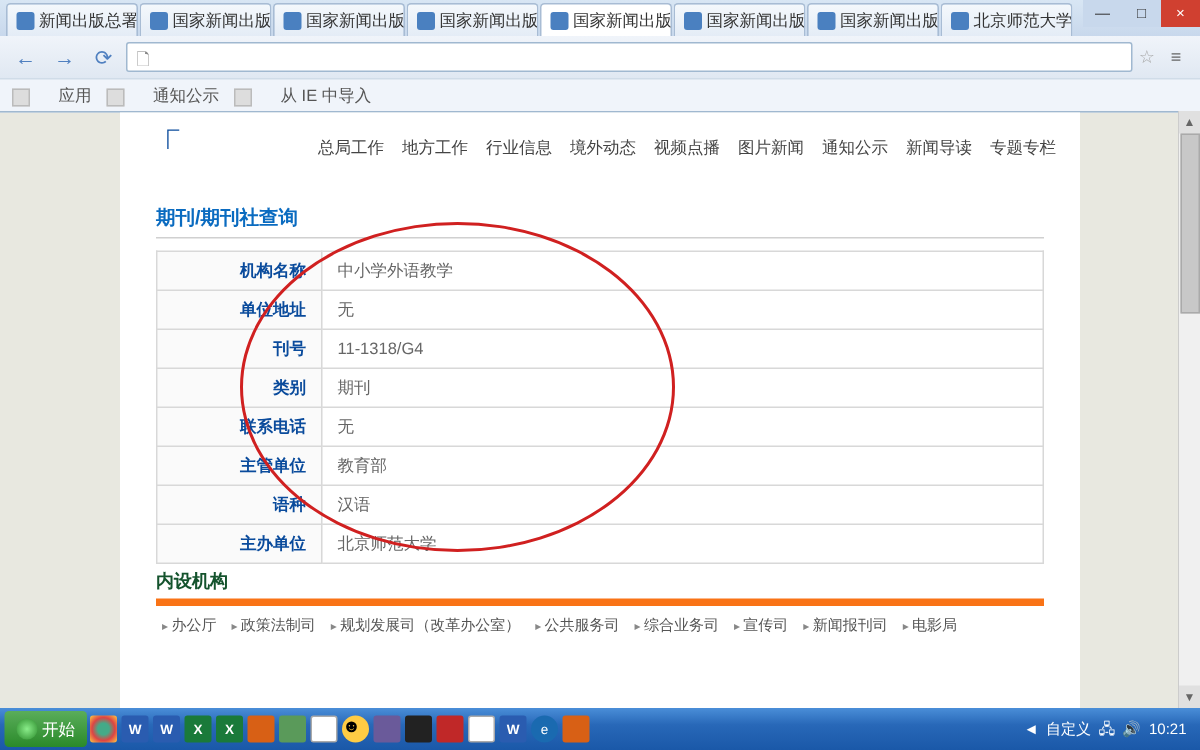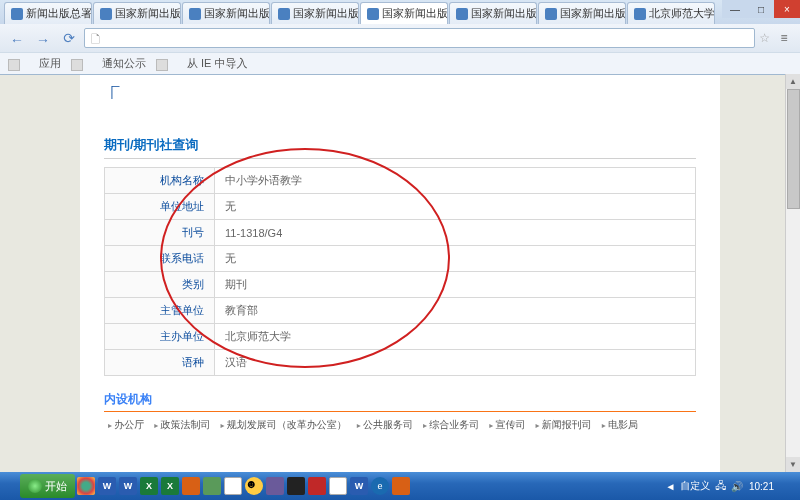--- a/index.html
+++ b/index.html
@@ -25,28 +25,28 @@
 .svc-small{font-size:9px;color:#999}
 .svc-main{font-size:20px;color:#0a4b9c;font-weight:bold}
 .svc-nav{display:flex;gap:12px;font-size:11px;color:#444;margin-left:auto}
 .svc-nav span{cursor:pointer}
 .blue-bar{background:#0a4b9c;color:#fff;height:22px;display:flex;align-items:center;padding:0 16px;font-size:10px;gap:18px}
 .blue-bar span{white-space:nowrap}
 .content-area{padding:10px 24px;position:relative}
 .panel-title{color:#0a6bc0;font-size:13px;font-weight:bold;padding:4px 0;border-bottom:1px solid #d0d0d0}
 .info-table{width:100%;border-collapse:collapse;margin-top:8px;font-size:11px}
 .info-table td{border:1px solid #d8d8d8;padding:5px 10px}
-.info-table .lbl{width:110px;text-align:right;color:#0a4b9c;font-weight:normal;background:#fafafa}
+.info-table .lbl{width:110px;text-align:right;color:#0a4b9c;font-weight:bold;background:#fafafa}
 .info-table .val{color:#666}
 .red-circle{position:absolute;left:80px;top:26px;width:290px;height:220px;border:2px solid #d02020;border-radius:50%;pointer-events:none}
-.sub-title{color:#3b82f6;font-size:12px;font-weight:bold;margin-top:12px;padding:3px 0;border-bottom:1px solid #f97316}
+.sub-title{color:#14532d;font-size:12px;font-weight:bold;margin-top:0;padding:3px 0;border-bottom:5px solid #f97316}
 .org-list{display:flex;flex-wrap:wrap;gap:6px 10px;padding:6px 4px;font-size:10px;color:#555}
 .org-item{white-space:nowrap}
 .org-item::before{content:"▸ ";color:#888;font-size:8px}
-.taskbar{position:fixed;bottom:0;left:0;right:0;height:28px;background:linear-gradient(#4a8ed8,#2868b8 40%,#1a58a8);display:flex;align-items:center;padding:0 20px;gap:1px}
+.taskbar{position:fixed;bottom:0;left:0;right:0;height:28px;background:linear-gradient(#4a8ed8,#2868b8 40%,#1a58a8);display:flex;align-items:center;padding:0 3px;gap:1px}
 .start-btn{height:24px;padding:0 8px;background:linear-gradient(#5aad5a,#2a8a2a);border-radius:3px;color:#fff;font-size:11px;display:flex;align-items:center;gap:3px;cursor:pointer}
 .start-orb{width:14px;height:14px;background:radial-gradient(#8aed8a,#2a8a2a);border-radius:50%}
 .tb-icon{width:20px;height:22px;display:flex;align-items:center;justify-content:center;font-size:12px;cursor:pointer}
 .tb-app{width:18px;height:18px;border-radius:2px}
 .tray{margin-left:auto;display:flex;align-items:center;gap:5px;padding:0 6px;color:#fff;font-size:10px}
 .scrollbar{position:fixed;right:0;top:74px;bottom:28px;width:15px;background:#f0f0f0;border-left:1px solid #ccc}
 .sb-btn{height:15px;background:#e0e0e0;display:flex;align-items:center;justify-content:center;color:#666;font-size:8px;cursor:pointer}
 .sb-thumb{position:absolute;top:15px;width:13px;height:120px;background:#c8c8c8;border:1px solid #aaa;left:1px;cursor:pointer}
 .win-ctrl{position:fixed;top:0;right:0;display:flex}
 .win-c{width:26px;height:18px;display:flex;align-items:center;justify-content:center;font-size:10px;cursor:pointer}
@@ -121,56 +121,67 @@
         <span>从 IE 中导入</span>
       </span>
   </div>
 </div>
 
 <div class="page">
   <div class="svc-header">
     <div class="svc-title">
       <span class="svc-bracket">「</span>
     </div>
+    <div class="svc-nav">
+      <span>总局工作</span>
+      <span>地方工作</span>
+      <span>行业信息</span>
+      <span>境外动态</span>
+      <span>视频点播</span>
+      <span>图片新闻</span>
+      <span>通知公示</span>
+      <span>新闻导读</span>
+      <span>专题专栏</span>
+    </div>
   </div>
   <div class="content-area">
     <div class="panel-title">期刊/期刊社查询</div>
     <table class="info-table">
       <tbody>
           <tr>
             <td class="lbl">机构名称</td>
             <td class="val">中小学外语教学</td>
           </tr>
       <tr>
             <td class="lbl">单位地址</td>
             <td class="val">无</td>
           </tr>
       <tr>
             <td class="lbl">刊号</td>
             <td class="val">11-1318/G4</td>
           </tr>
       <tr>
+            <td class="lbl">类别</td>
+            <td class="val">期刊</td>
+          </tr>
+      <tr>
             <td class="lbl">联系电话</td>
             <td class="val">无</td>
           </tr>
       <tr>
-            <td class="lbl">类别</td>
-            <td class="val">期刊</td>
-          </tr>
-      <tr>
             <td class="lbl">主管单位</td>
             <td class="val">教育部</td>
           </tr>
       <tr>
+            <td class="lbl">语种</td>
+            <td class="val">汉语</td>
+          </tr>
+      <tr>
             <td class="lbl">主办单位</td>
             <td class="val">北京师范大学</td>
-          </tr>
-      <tr>
-            <td class="lbl">语种</td>
-            <td class="val">汉语</td>
           </tr>
     </tbody>
       </table>
     <div class="red-circle"></div>
     <div class="sub-title">内设机构</div>
     <div class="org-list" id="org-list">
         <span class="org-item">办公厅</span>
         <span class="org-item">政策法制司</span>
         <span class="org-item">规划发展司（改革办公室）</span>
         <span class="org-item">公共服务司</span>

